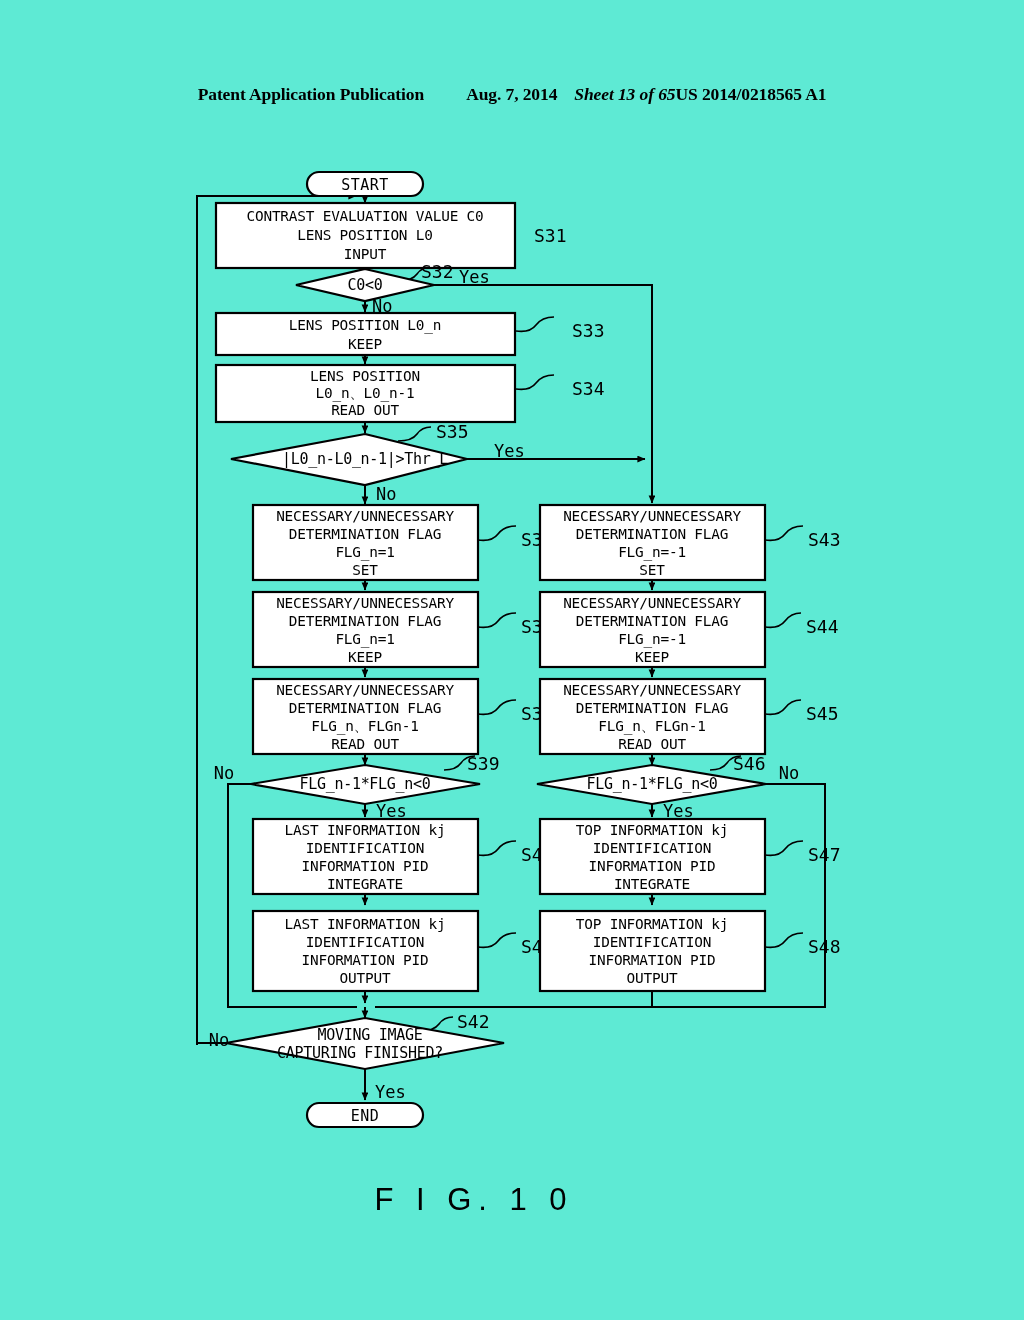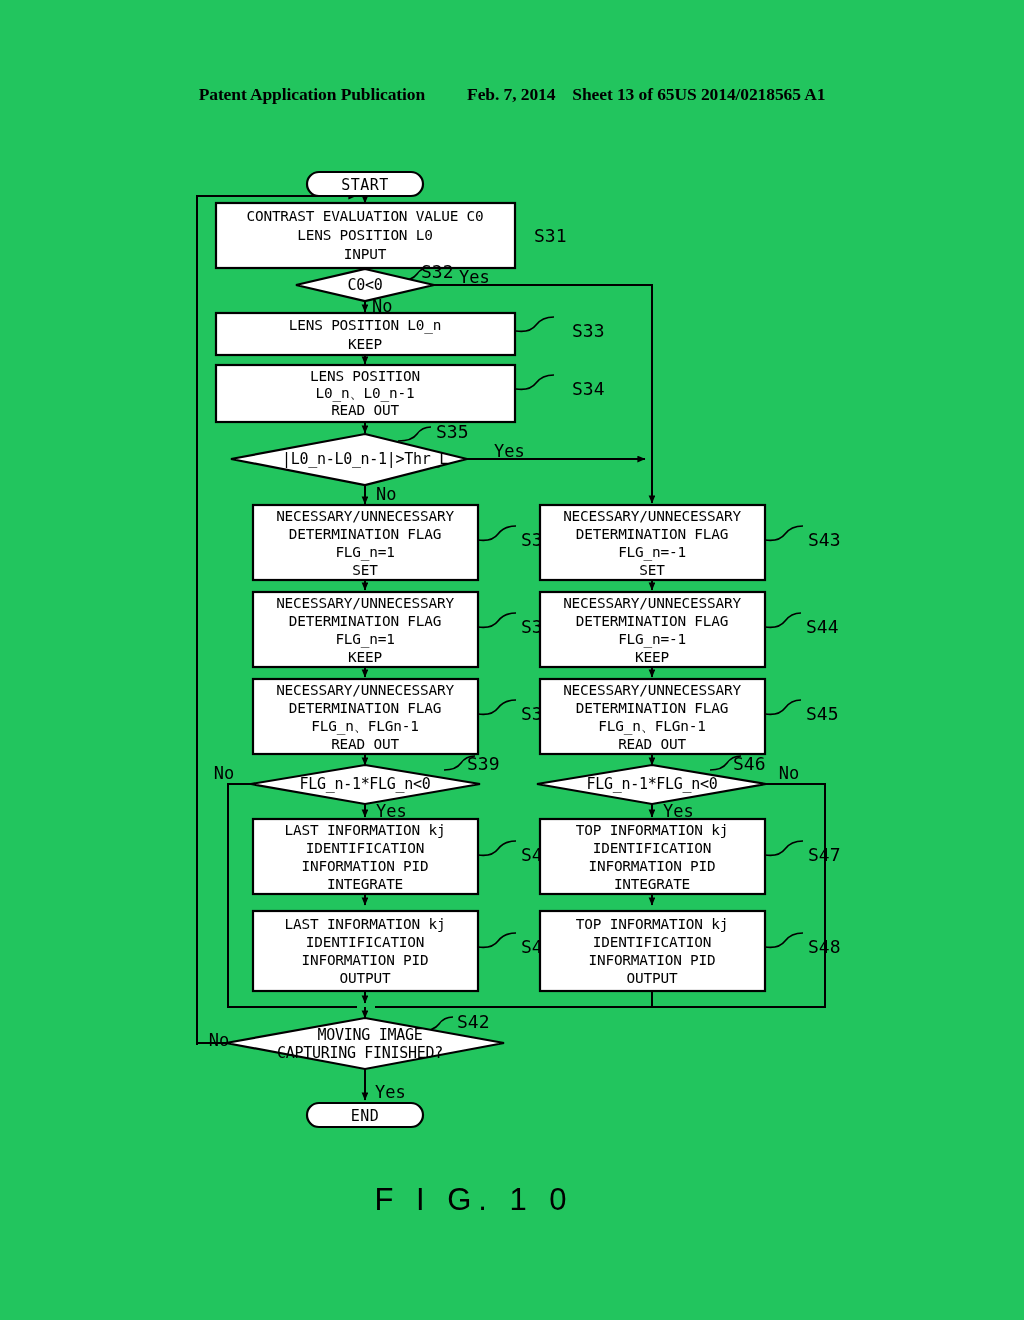--- a/index.html
+++ b/index.html
@@ -10,40 +10,40 @@
   body {
     width: 1024px;
     height: 1320px;
     position: relative;
     font-family: "Liberation Sans", sans-serif;
     overflow: hidden;
   }
   .page {
     position: absolute;
     inset: 0;
-    background: #22c55e;
+    background: #5eead4;
   }
   .header {
     position: absolute;
     top: 84px;
     left: 0;
     width: 1024px;
     display: flex;
     justify-content: center;
     align-items: baseline;
     font-family: "Liberation Serif", serif;
     font-weight: bold;
     font-size: 17.5px;
     color: #000;
     letter-spacing: -0.1px;
     white-space: pre;
   }
   .header .seg-pub { }
   .header .seg-date { margin-left: 42px; }
-  .header .seg-sheet { margin-left: 17px; }
+  .header .seg-sheet { margin-left: 17px; font-style: italic; }
   .header .seg-pat { }
 
   .figcaption {
     position: absolute;
     top: 1182px;
     left: 0;
     width: 948px;
     text-align: center;
     font-family: "Liberation Sans", sans-serif;
     font-size: 31px;
@@ -89,21 +89,21 @@
     fill: none;
   }
 </style>
 </head>
 <body>
 
 <div class="page">
 
   <div class="header">
     <span class="seg-pub">Patent Application Publication</span>
-    <span class="seg-date">Feb. 7, 2014</span>
+    <span class="seg-date">Aug. 7, 2014</span>
     <span class="seg-sheet">Sheet 13 of 65</span>
     <span class="seg-pat">US 2014/0218565 A1</span>
   </div>
 
   <svg class="flow" width="1024" height="1160" viewBox="0 0 1024 1160">
     <defs>
       <marker id="ah" markerWidth="9" markerHeight="9" refX="7.6" refY="3.4" orient="auto" markerUnits="userSpaceOnUse">
         <path d="M0,0 L8,3.4 L0,6.8 z" fill="#000"></path>
       </marker>
     </defs>

